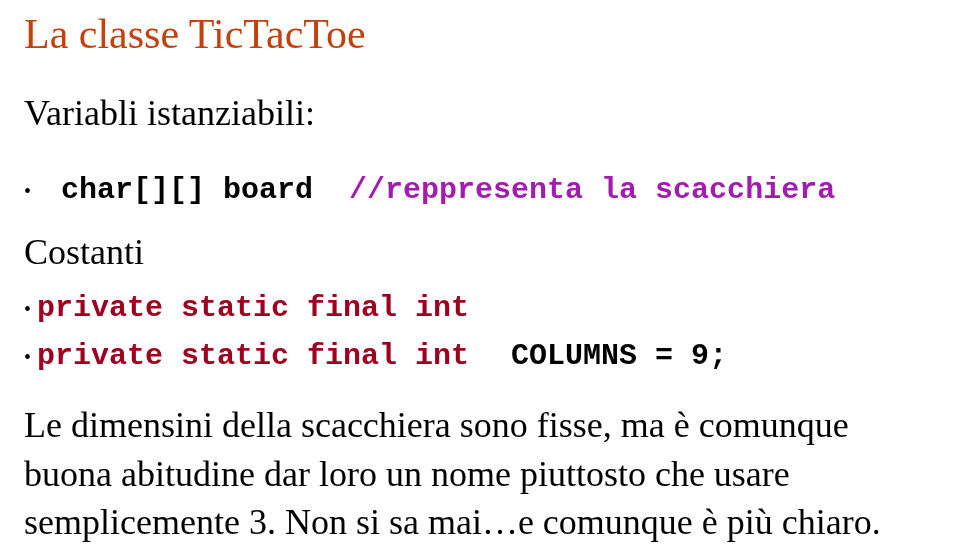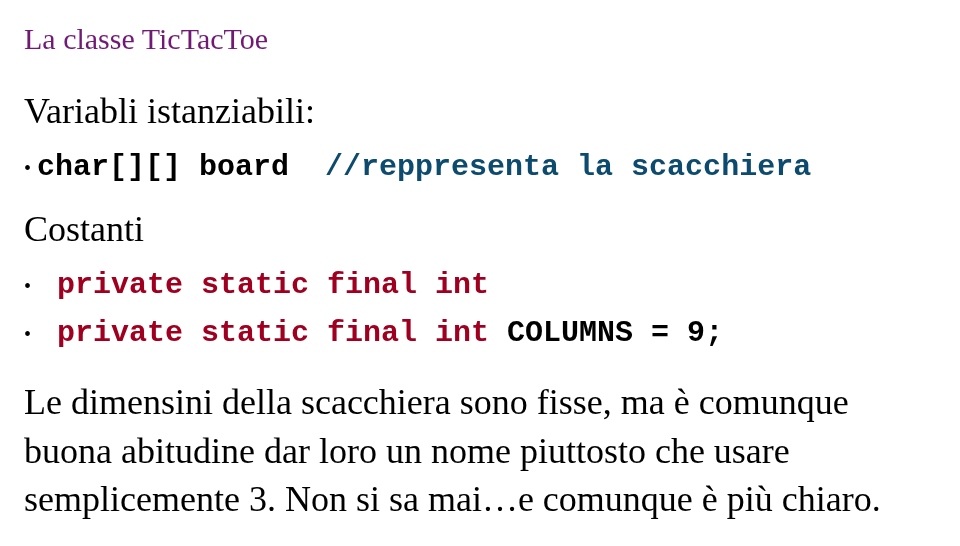--- a/index.html
+++ b/index.html
@@ -11,23 +11,23 @@
     font-family: "Times New Roman", Times, serif;
     color: #000000;
   }
   .page {
     padding: 10px 24px 0 24px;
     box-sizing: border-box;
     width: 960px;
     height: 546px;
   }
   .title {
-    color: #701a75;
-    font-size: 30px;
-    margin: 12px 0 34px 0;
+    color: #c2410c;
+    font-size: 42px;
+    margin: 0 0 34px 0;
     font-weight: normal;
   }
   .body-line {
     font-size: 36px;
     margin: 0 0 18px 0;
   }
   .code-row {
     font-size: 30px;
     margin: 0 0 14px 0;
     display: flex;
@@ -36,23 +36,23 @@
   .bullet {
     font-size: 20px;
     margin-right: 6px;
     line-height: 30px;
   }
   .code {
     font-family: "Courier New", Courier, monospace;
     font-weight: bold;
     white-space: pre;
   }
-  .black { color: #000000; }
-  .darkred { color: #a00020; margin-left: 20px; }
-  .green  { color: #0c4a6e; }
+  .black { color: #000000; margin-left: 24px; }
+  .darkred { color: #a00020; }
+  .green  { color: #a21caf; margin-top: 21px; }
   .paragraph {
     font-size: 36px;
     line-height: 1.35;
     margin-top: 8px;
   }
   .gap-sm { height: 6px; }
   .gap-md { height: 10px; }
 </style>
 </head>
 <body>

